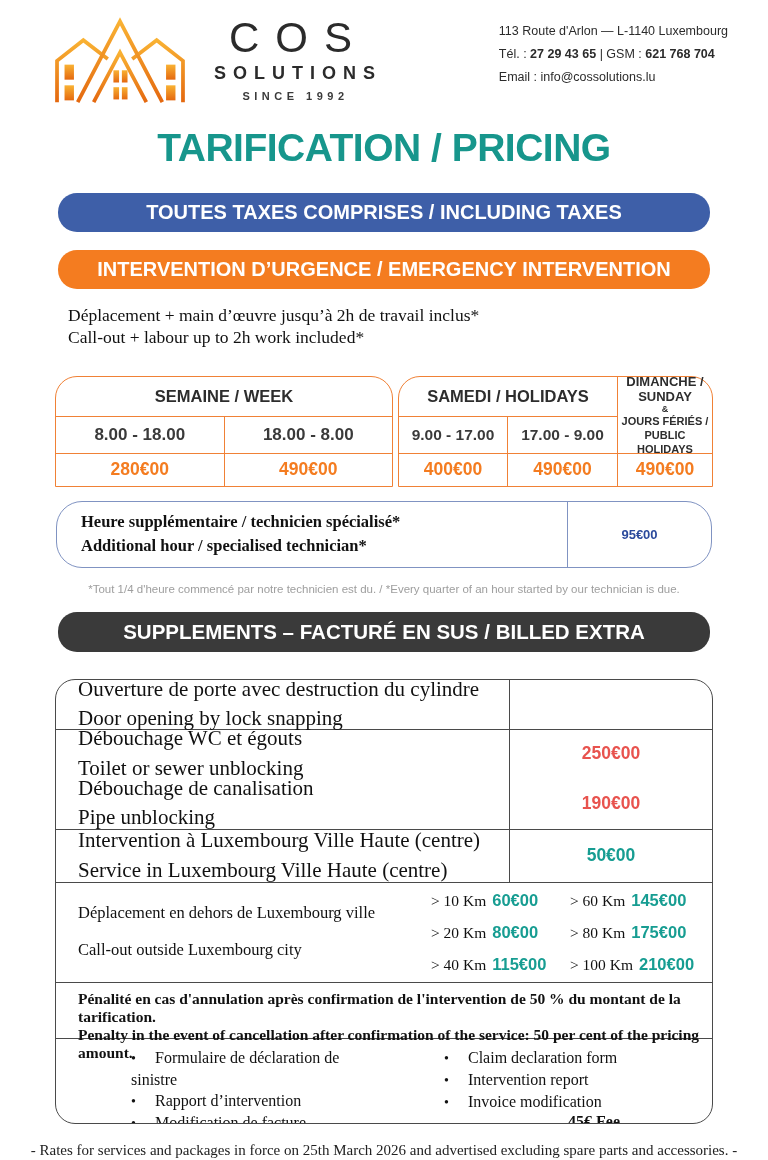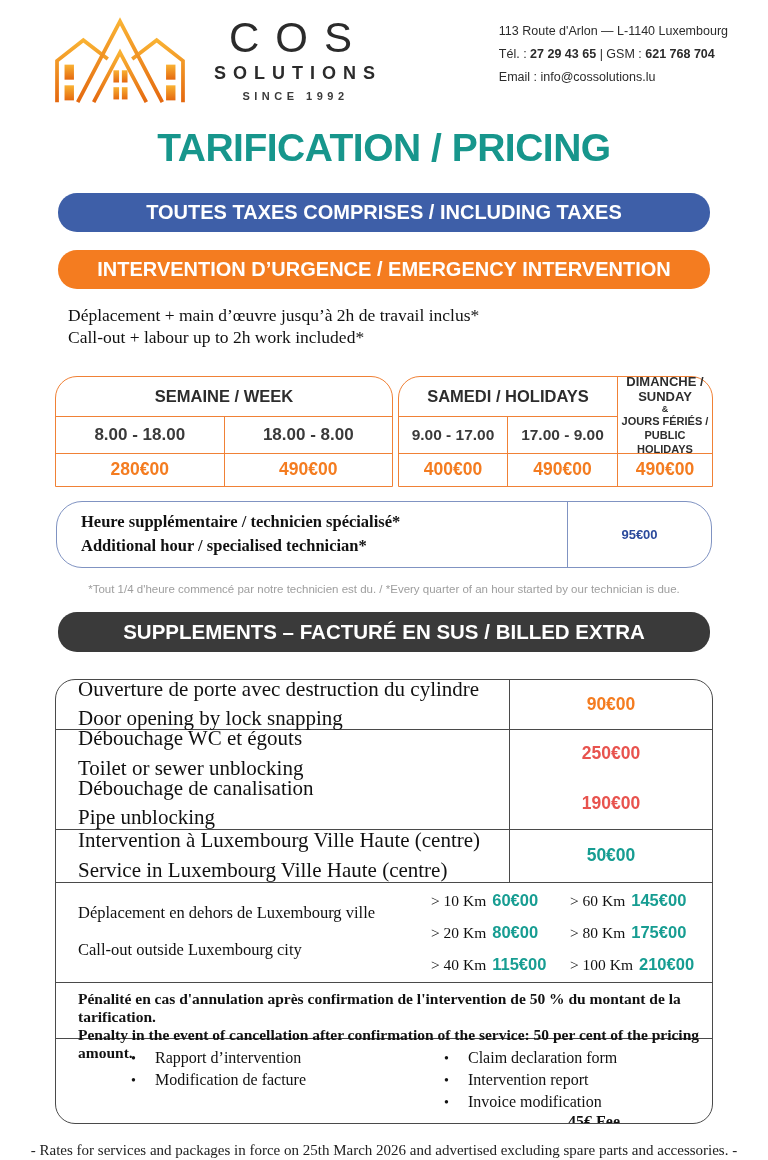--- a/index.html
+++ b/index.html
@@ -198,21 +198,20 @@
 
   <div class="pill pill-dark">SUPPLEMENTS – FACTURÉ EN SUS / BILLED EXTRA</div>
 
   <div class="supp">
 
     <div class="supp-row row-1">
       <div class="supp-desc">
         <div>Ouverture de porte avec destruction du cylindre</div>
         <div>Door opening by lock snapping</div>
       </div>
-      <div class="supp-price c-orange">90€00</div>
     </div>
 
     <div class="supp-row row-2">
       <div class="supp-desc">
         <div>Débouchage WC et égouts</div>
         <div>Toilet or sewer unblocking</div>
       </div>
       <div class="supp-price c-red">250€00</div>
     </div>
 
@@ -269,20 +268,21 @@
       </div>
     </div>
 
     <div class="supp-penalty">
       <div>Pénalité en cas d'annulation après confirmation de l'intervention de 50 % du montant de la tarification.</div>
       <div>Penalty in the event of cancellation after confirmation of the service: 50 per cent of the pricing amount.</div>
     </div>
 
     <div class="supp-docs">
       <div class="docs-col docs-col-fr">
+        <div class="doc-item">Formulaire de déclaration de sinistre</div>
         <div class="doc-item">Rapport d’intervention</div>
         <div class="doc-item">Modification de facture</div>
 
       </div>
       <div class="docs-col docs-col-en">
         <div class="doc-item">Claim declaration form</div>
         <div class="doc-item">Intervention report</div>
         <div class="doc-item">Invoice modification</div>
         <div class="doc-fee">45€ Fee</div>
       </div>

